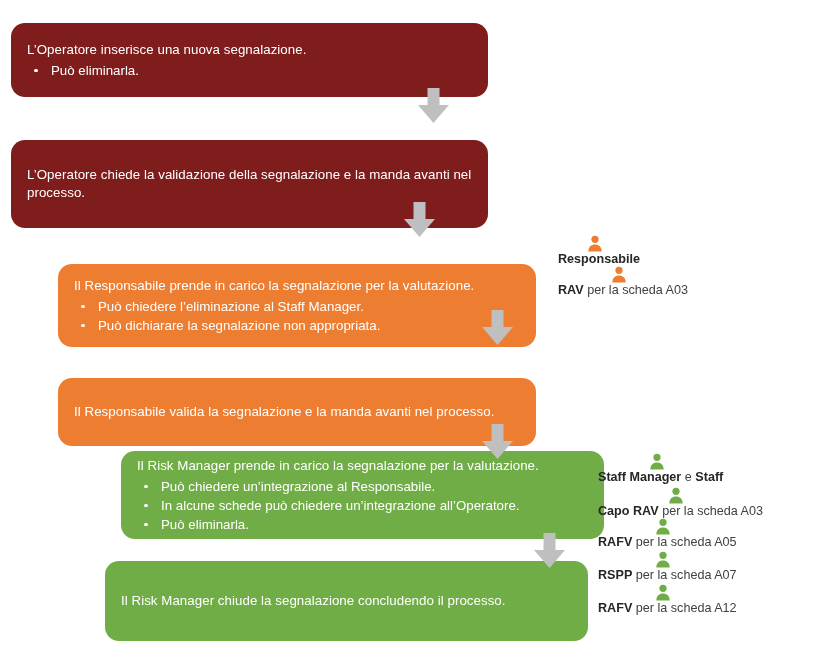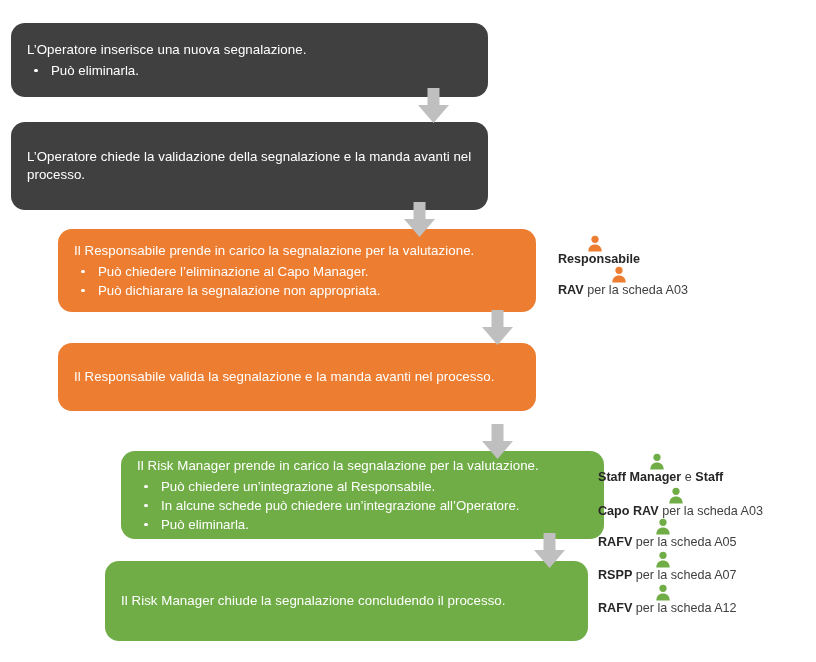--- a/index.html
+++ b/index.html
@@ -14,22 +14,22 @@
 
   .box{
     position:absolute;
     border-radius:14px;
     box-sizing:border-box;
     color:#ffffff;
     display:flex;
     flex-direction:column;
     justify-content:center;
   }
-  .box.blue{background:#404040;}
-  .box.orange{background:#ED7D31;}
+  .box.blue{background:#7f1d1d;}
+  .box.orange{background:#ED7D31;margin-top:35px;}
   .box.green{background:#70AD47;}
 
   .box-inner{padding:0 16px;}
   .box-title{
     font-size:13.3px;
     line-height:18px;
     letter-spacing:0.05px;
   }
   .bullets{
     list-style:none;
@@ -84,30 +84,30 @@
 
 <div id="stage">
     <div class="box blue" style="left: 11px; top: 23px; width: 477px; height: 74px;">
       <div class="box-inner">
         <div class="box-title">L’Operatore inserisce una nuova segnalazione.</div>
         <ul class="bullets">
           <li>Può eliminarla.</li>
         </ul>
       </div>
     </div>
-    <div class="box blue" style="left: 11px; top: 122px; width: 477px; height: 88px;">
+    <div class="box blue" style="left: 11px; top: 140px; width: 477px; height: 88px;">
       <div class="box-inner">
         <div class="box-title">L’Operatore chiede la validazione della segnalazione e la manda avanti nel processo.</div>
       </div>
     </div>
     <div class="box orange" style="left: 58px; top: 229px; width: 478px; height: 83px;">
       <div class="box-inner">
         <div class="box-title">Il Responsabile prende in carico la segnalazione per la valutazione.</div>
         <ul class="bullets">
-          <li>Può chiedere l’eliminazione al Capo Manager.</li>
+          <li>Può chiedere l’eliminazione al Staff Manager.</li>
           <li>Può dichiarare la segnalazione non appropriata.</li>
         </ul>
       </div>
     </div>
     <div class="box orange" style="left: 58px; top: 343px; width: 478px; height: 68px;">
       <div class="box-inner">
         <div class="box-title">Il Responsabile valida la segnalazione e la manda avanti nel processo.</div>
       </div>
     </div>
     <div class="box green" style="left: 121px; top: 451px; width: 483px; height: 88px;">

